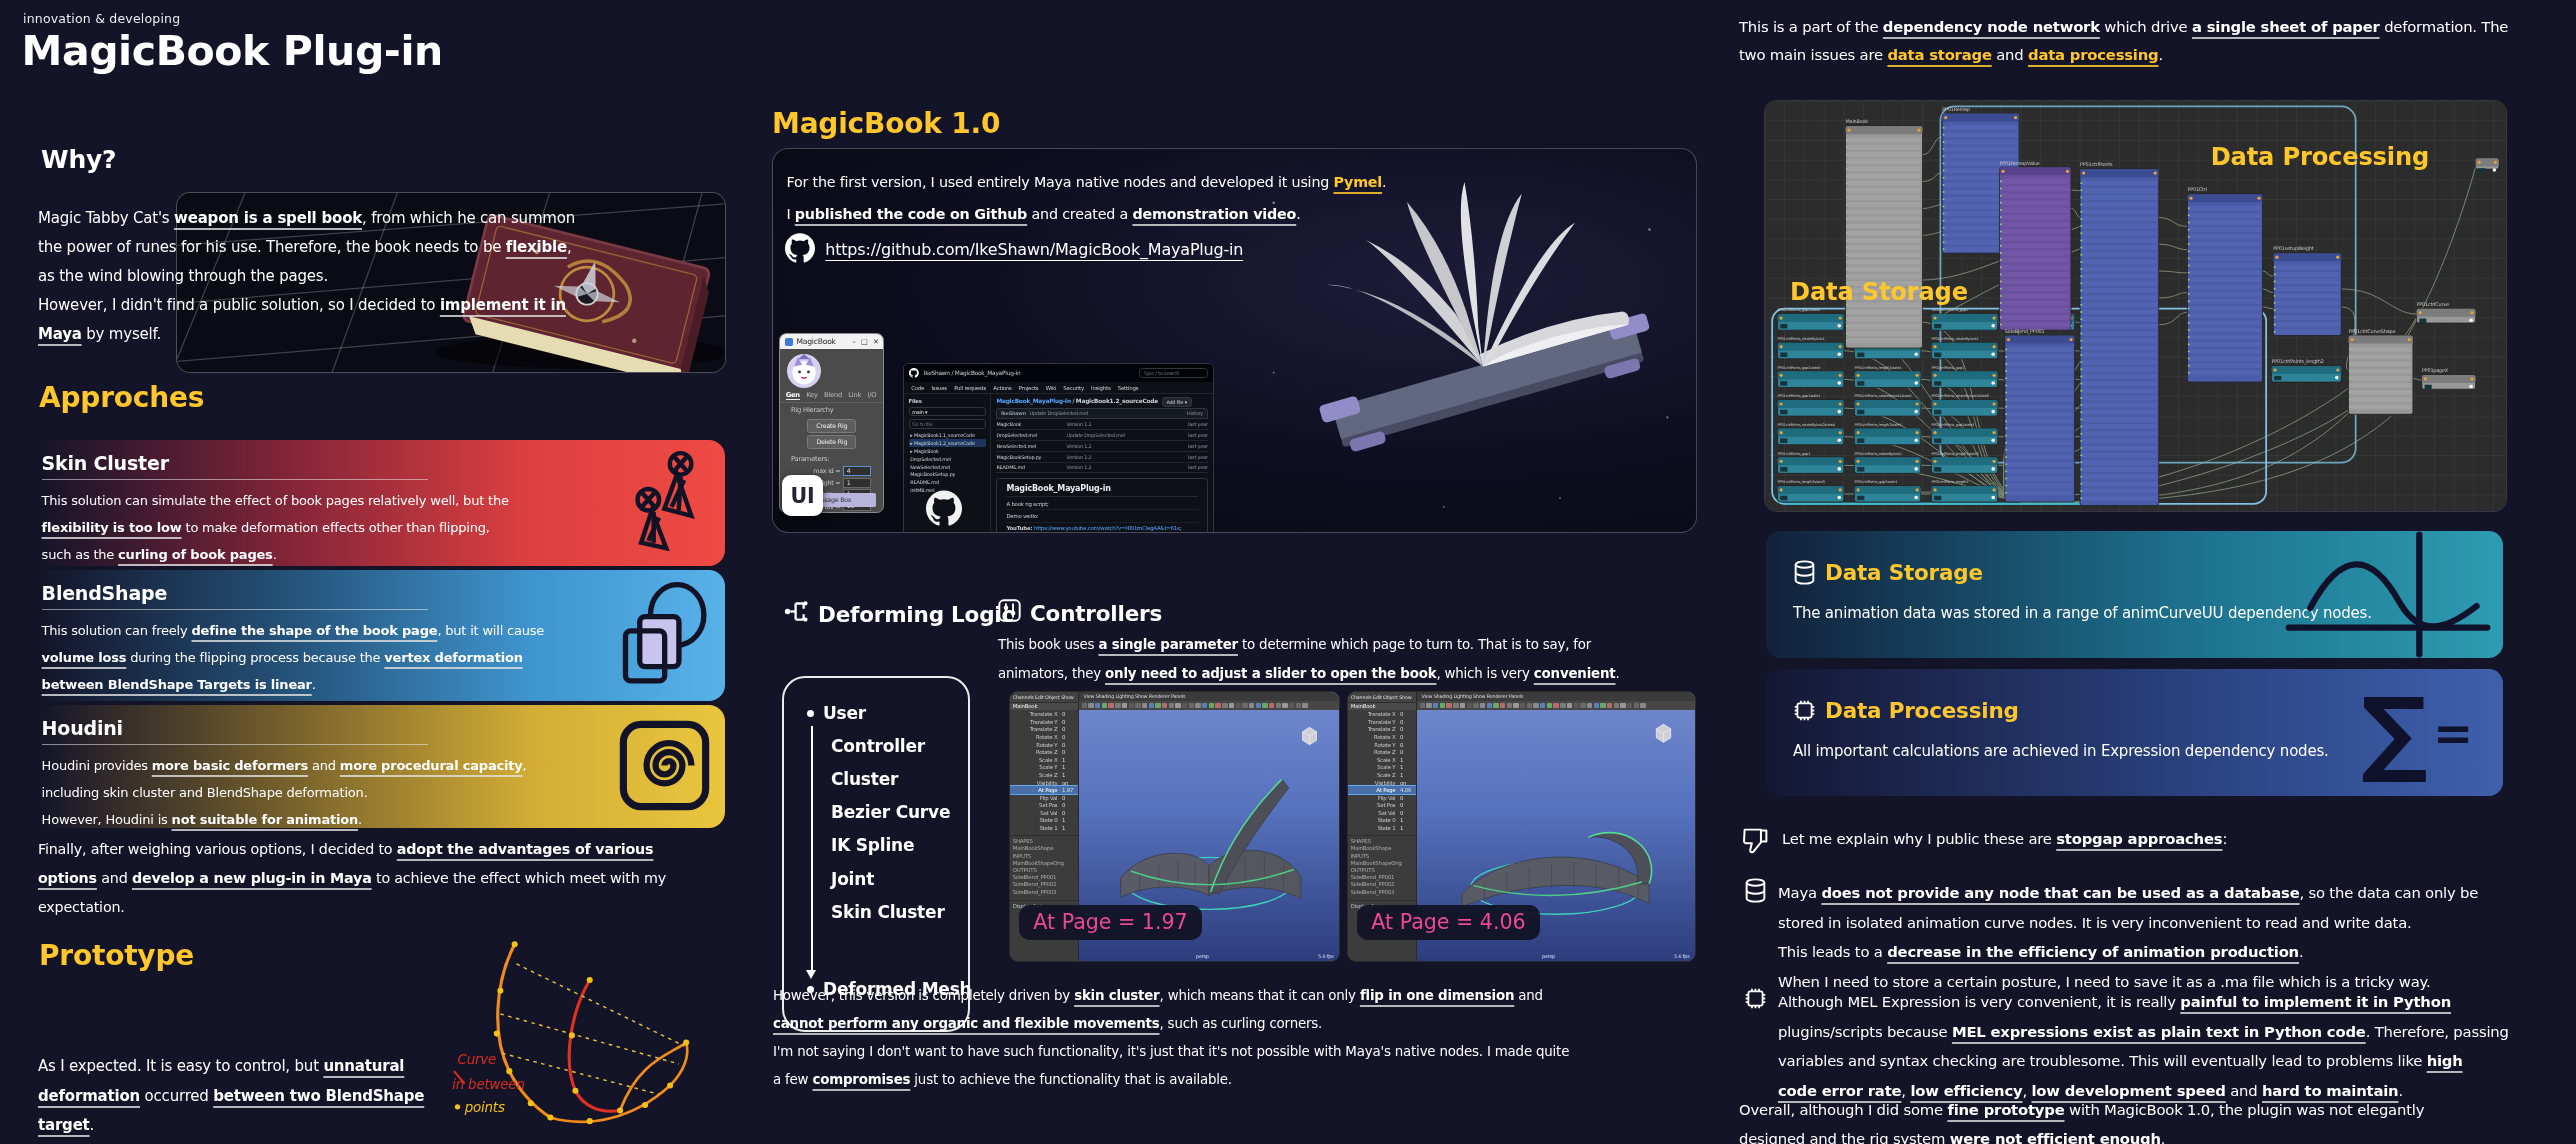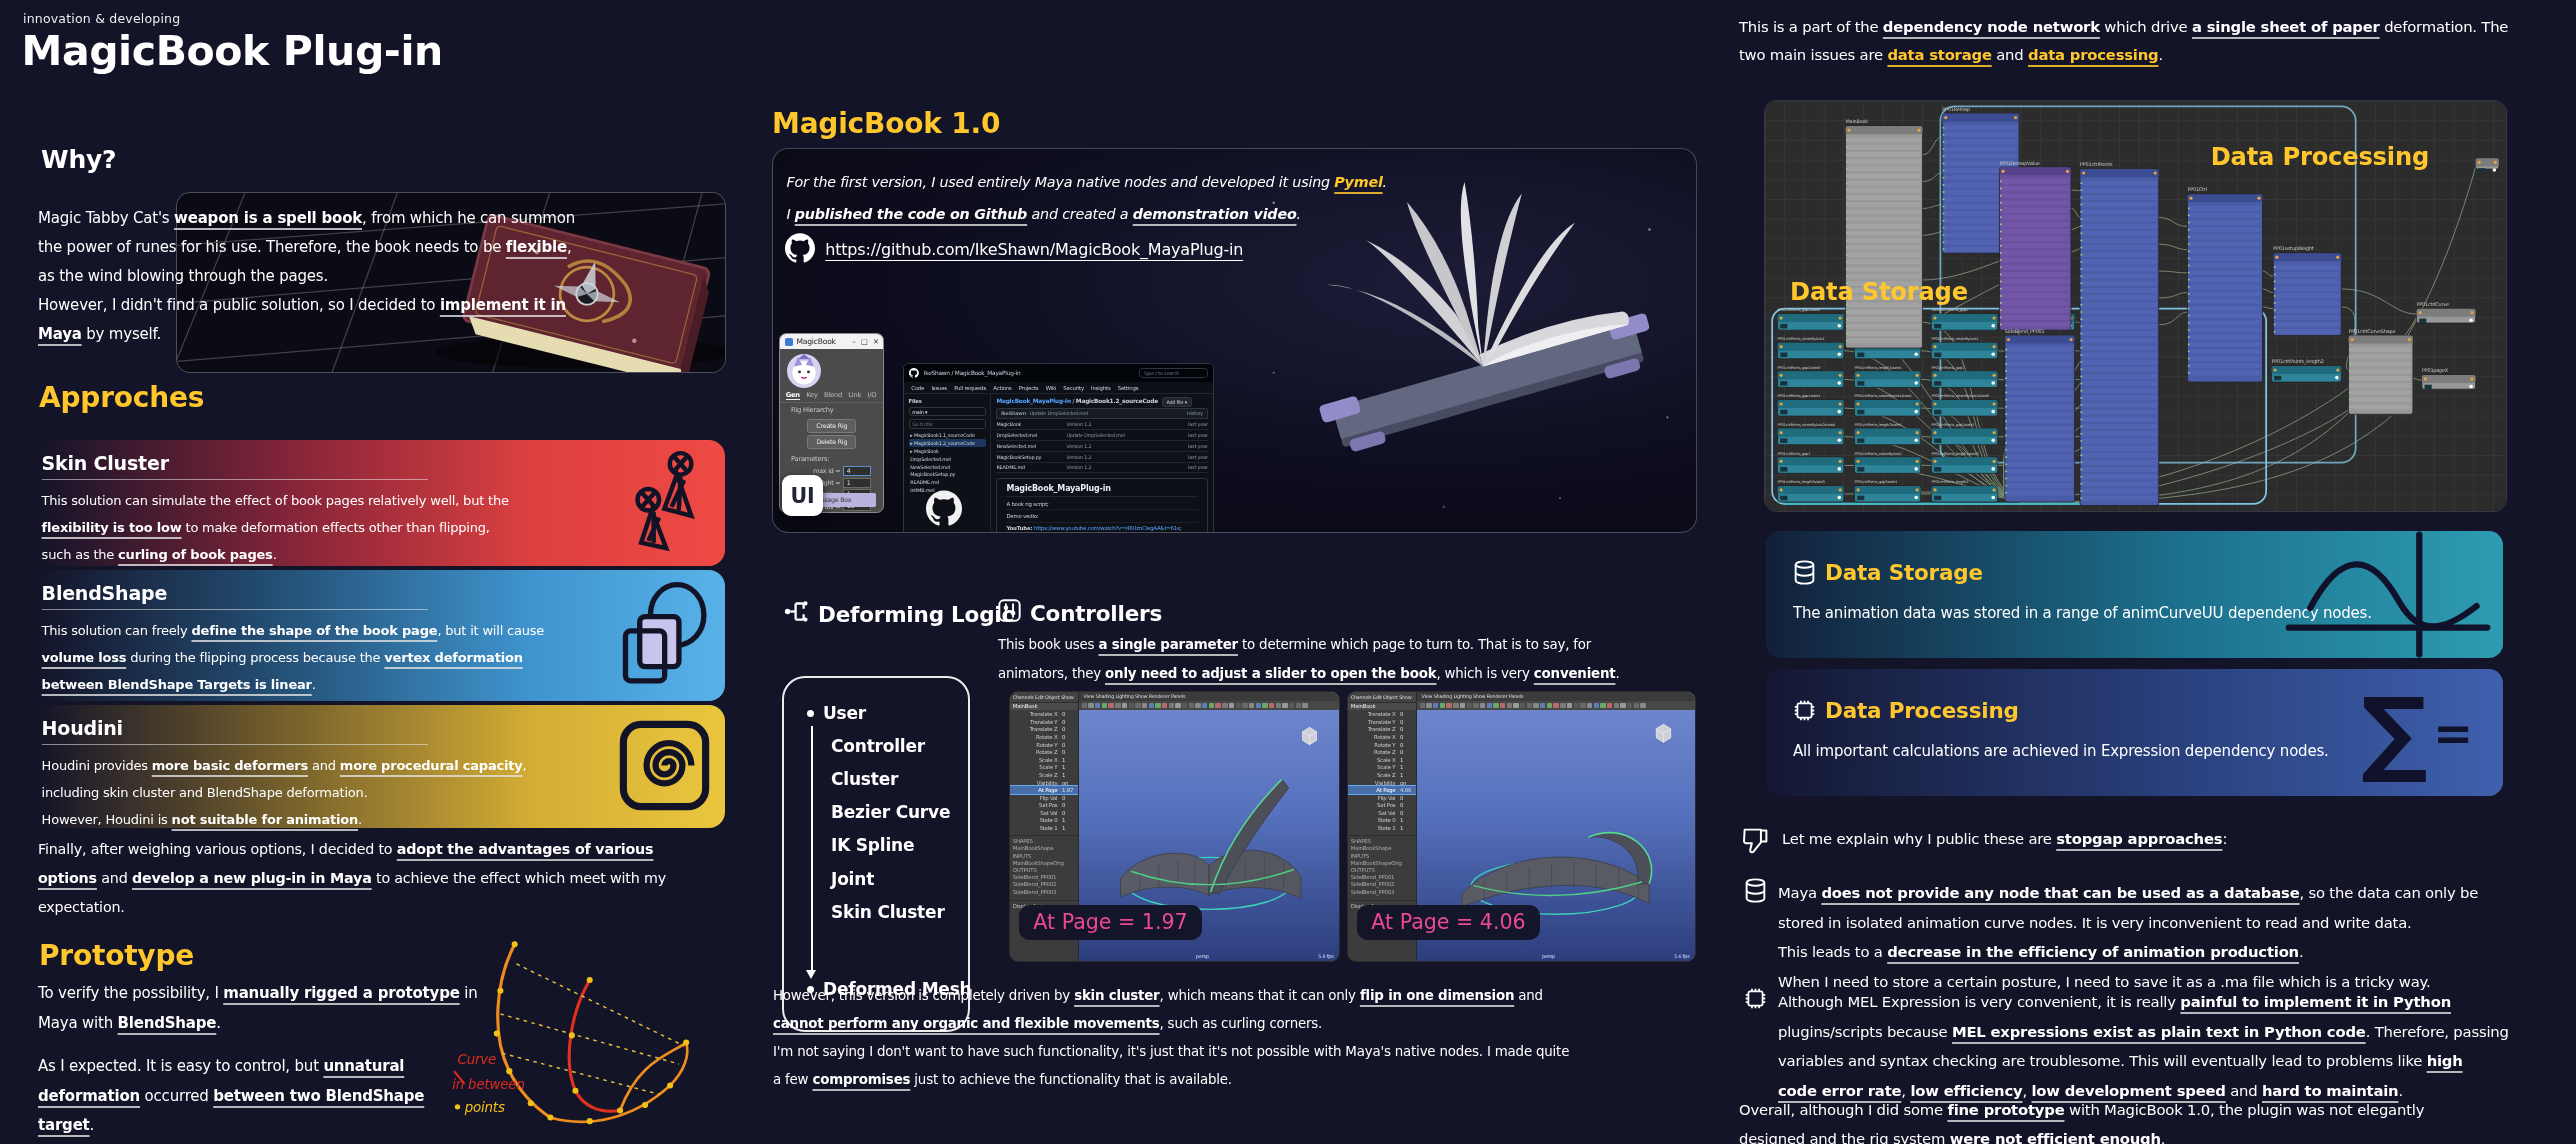--- a/index.html
+++ b/index.html
@@ -31,21 +31,21 @@
   #conclusion{left:38px;top:835px;font-size:14.3px;line-height:29px;}
   #prototype-h{left:39px;top:939px;}
   #proto-p1{left:38px;top:979px;font-size:15px;line-height:29.5px;}
   #proto-p2{left:38px;top:1052px;font-size:15px;line-height:29.5px;}
   #sketch{left:445px;top:928px;}
   
   #v1-h{left:772px;top:107px;}
   #hero{left:772px;top:148px;width:923px;height:383px;border-radius:16px;overflow:hidden;
         border:0.9px solid rgba(255,255,255,.25);
         background:radial-gradient(ellipse at 72% 35%, #1c1c38 0%, #0c0c1d 60%, #090912 100%);}
-  .hero-p{position:absolute;left:13.4px;font-size:14.3px;line-height:27px;z-index:4;font-style:italic;}
+  .hero-p{position:absolute;left:13.4px;font-size:14.3px;line-height:27px;z-index:4;}
   .linkrow{position:absolute;left:11.6px;display:flex;align-items:center;gap:10.7px;z-index:4;}
   .linkrow a{color:#fff;font-size:16px;text-decoration:underline;text-underline-offset:4.5px;
              text-decoration-thickness:1.3px;}
   
   #mw{position:absolute;left:6.3px;top:184px;width:103px;height:178px;border-radius:7.2px;overflow:hidden;
       background:#4b4b4b;border:0.9px solid #8a8a8a;z-index:4;font-size:7.2px;color:#ddd;}
   #mw-titlebar{height:15px;background:#f2f2f2;color:#222;display:flex;align-items:center;gap:3.6px;
       padding:0 4.5px;font-size:7.6px;}
   #mw-ticon{width:8px;height:8px;background:#3a7bd5;border-radius:1.8px;flex:none;}
   #mw-ctrls{margin-left:auto;display:flex;gap:5.4px;font-size:7.2px;color:#333;}
@@ -224,21 +224,20 @@
     <span class="ap-icon">
       <svg width="93" height="93" viewBox="0 0 104 104" fill="none" stroke="#131327">
         <rect x="6" y="6" width="92" height="92" rx="20" stroke-width="8"></rect>
         <path d="M52,52 a5,5 0 1,1 10,0 a10,10 0 1,1 -20,0 a15,15 0 1,1 30,0 a20,20 0 1,1 -40,0 a25,25 0 1,1 50,0" stroke-width="7"></path>
       </svg>
     </span>
   </div>
 
   <div class="abs" id="conclusion"><span>Finally, after weighing various options, I decided to </span><span class="seg-b">adopt the advantages of various</span><br><span class="seg-b">options</span><span> and </span><span class="seg-b">develop a new plug-in in Maya</span><span> to achieve the effect which meet with my</span><br><span>expectation.</span></div>
   <div class="abs h-sec" id="prototype-h">Prototype</div>
-  <div class="abs" id="proto-p1"><span>To verify the possibility, I </span><span class="seg-b">manually rigged a prototype</span><span> in</span><br><span>Maya with </span><span class="seg-b">BlendShape</span><span>.</span></div>
   <div class="abs" id="proto-p2"><span>As I expected. It is easy to control, but </span><span class="seg-b">unnatural</span><br><span class="seg-b">deformation</span><span> occurred </span><span class="seg-b">between two BlendShape</span><br><span class="seg-b">target</span><span>.</span></div>
 
   <div class="abs" id="sketch">
     <svg width="268" height="213" viewBox="0 0 300 238">
       <g fill="none">
         <path d="M78,18 C56,60 52,120 72,160 C84,184 100,200 118,212" stroke="#f08c1e" stroke-width="3.5"></path>
         <path d="M162,58 C140,96 132,150 146,182 C154,198 172,208 196,204" stroke="#e03020" stroke-width="3.5"></path>
         <path d="M118,212 C160,224 210,214 252,176 C268,160 274,142 270,128 C250,142 216,150 196,204" stroke="#f08c1e" stroke-width="3"></path>
         <path d="M80,40 L268,132" stroke="#e8c23a" stroke-width="1.6" stroke-dasharray="4 5"></path>
         <path d="M62,96 L262,152" stroke="#e8c23a" stroke-width="1.6" stroke-dasharray="4 5"></path>

